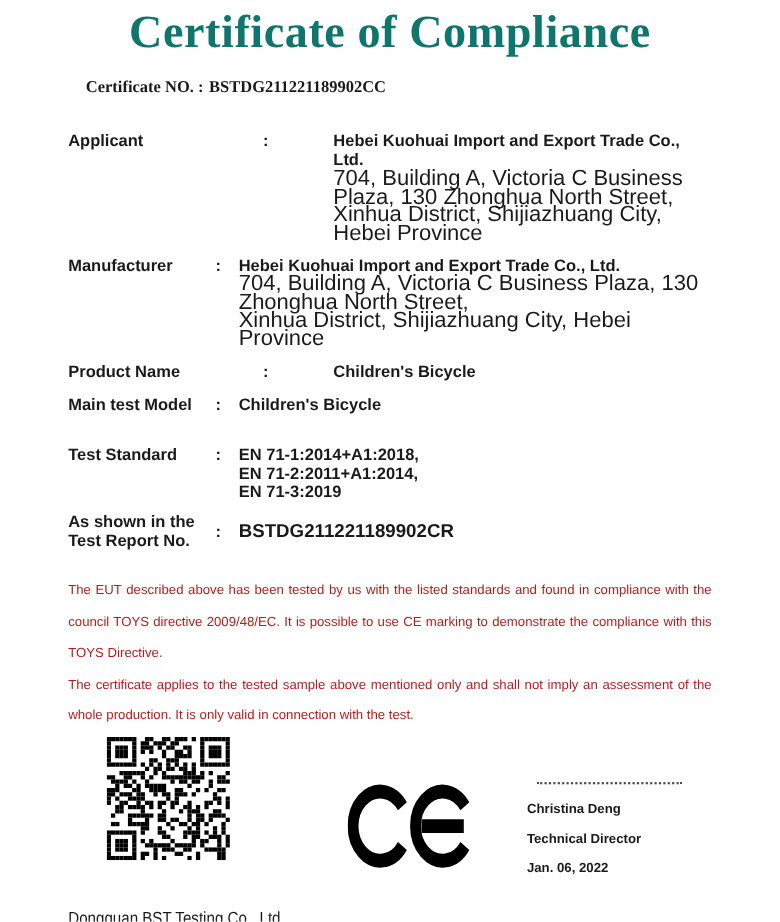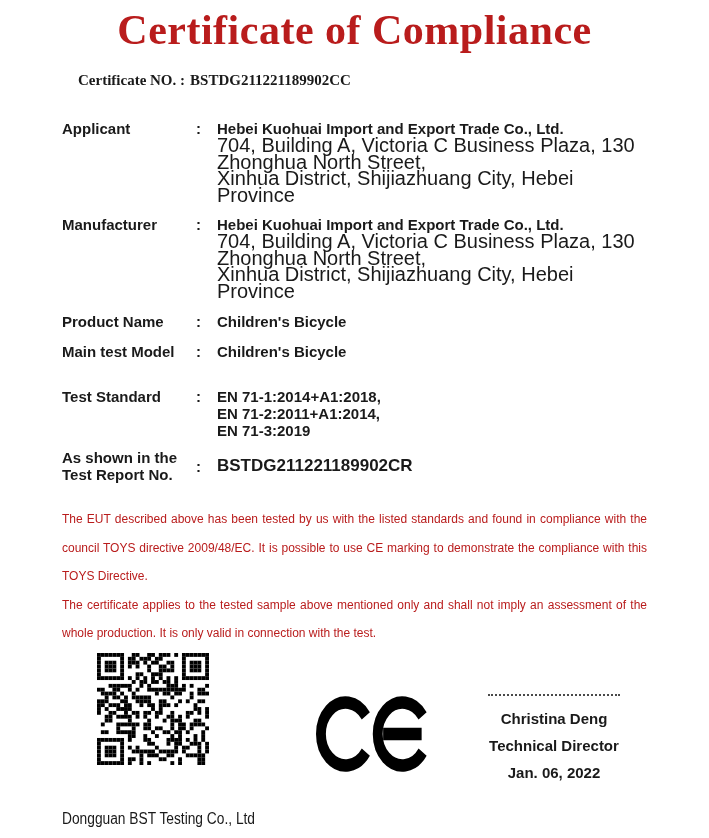--- a/index.html
+++ b/index.html
@@ -42,21 +42,21 @@
   }
   .row .colon {
     width: 21px;
     flex-shrink: 0;
     font-weight: 700;
     line-height: 17px;
   }
   .row .value { flex: 1; line-height: 16.5px; }
   .value .vbold { font-weight: 700; font-size: 15px; line-height: 17px; }
   .value .vreg  { font-weight: 400; font-size: 20px; line-height: 16.5px; }
-  .mb13 { margin-bottom: 13px; }
+  .mb13 { margin-bottom: 13px; gap: 43px; }
   .mb14 { margin-bottom: 14px; }
   .mb28 { margin-bottom: 28px; }
   .mb10 { margin-bottom: 10px; }
   .row-report { align-items: center; }
   .row-report .value { font-weight: 700; font-size: 17px; }
 
   .statement {
     margin-top: 22px;
     font-size: 12px;
     line-height: 28.5px;
@@ -66,23 +66,22 @@
   .statement p { margin: 0; }
 
   .bottom-area { position: relative; height: 132px; margin-top: 4px; }
   .qr { position: absolute; left: 35px; top: 1px; width: 112px; height: 112px; }
   .ce { position: absolute; left: 254px; top: 38px; width: 116px; height: 88px; }
   .signature {
     position: absolute;
     left: 417px;
     top: 42px;
     width: 150px;
-    text-align: center;
     font-weight: 700;
-    font-size: 15px;
+    font-size: 12px;
   }
   .sig-line {
     width: 132px;
     margin: 0 auto 9px auto;
     border-top: 2px dotted #4a4a4a;
     height: 0;
   }
   .signature .sig-text { line-height: 27px; }
 
   .footer { margin-top: 26px; }
@@ -96,21 +95,21 @@
     margin-top: 8px;
     font-size: 13.5px;
     white-space: nowrap;
   }
 </style>
 </head>
 <body>
 
 <div class="page">
 
-  <h1 class="title" style="color: #b91c1c;">Certificate of Compliance</h1>
+  <h1 class="title" style="color: #0f766e;">Certificate of Compliance</h1>
 
   <div class="cert-no">
     <span>Certificate NO. :</span><span class="val">BSTDG211221189902CC</span>
   </div>
 
   <div class="rows">
 
     <div class="row mb13">
       <div class="label">Applicant</div>
       <div class="colon">:</div>

